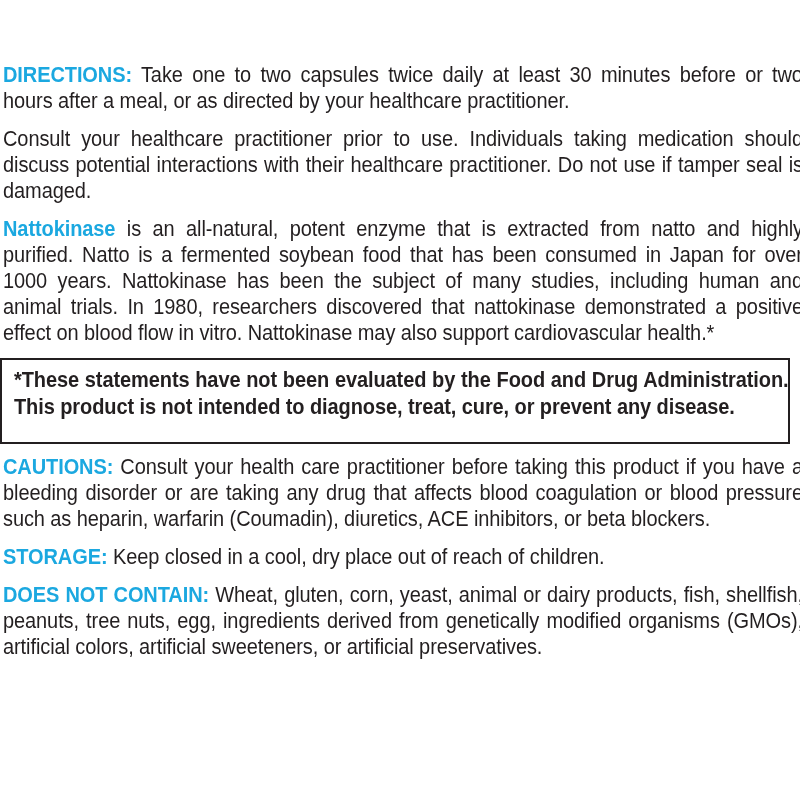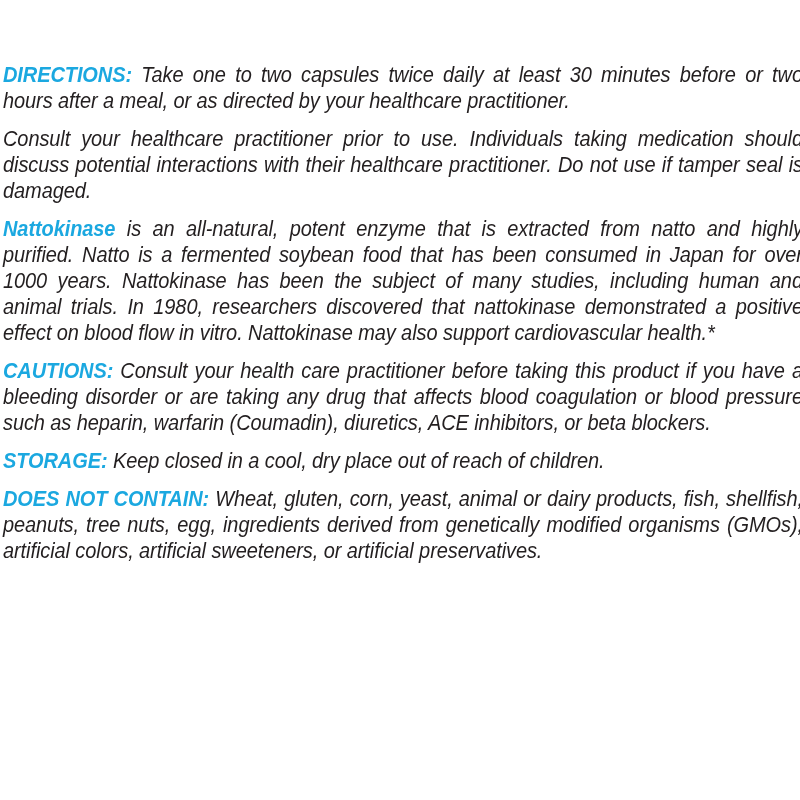--- a/index.html
+++ b/index.html
@@ -1,32 +1,35 @@
 <!DOCTYPE html>
 <html><head>
 <meta charset="utf-8">
 <style>
   html,body{margin:0;padding:0;background:#ffffff;}
   body{width:800px;height:800px;overflow:hidden;position:relative;font-family:"Liberation Sans",sans-serif;color:#231f20;}
-  .page{position:absolute;left:0;top:62px;width:635px;font-style:italic;}
+  .page{position:absolute;left:0;top:62px;width:635px;}
   .para{position:relative;width:880px;transform:scaleX(0.909);transform-origin:0 0;font-size:22px;line-height:26px;text-align:justify;margin:0 0 12px 3px;letter-spacing:-0.1px;}
   .lbl{color:#1ba8e0;font-weight:bold;}
   .box{position:relative;margin:2px 0 10px 0;border:2.5px solid #231f20;width:790px;box-sizing:border-box;height:86px;}
   .box .para{font-weight:bold;margin:6px 0 0 12px;width:852px;line-height:27px;}
   .last{text-align:left;}
 </style>
 </head>
 <body>
 
 <div class="page">
   <p class="para"><span class="lbl">DIRECTIONS:</span><span> Take one to two capsules twice daily at least 30 minutes before or two hours after a meal, or as directed by your healthcare practitioner.</span></p>
 
   <p class="para"><span>Consult your healthcare practitioner prior to use. Individuals taking medication should discuss potential interactions with their healthcare practitioner. Do not use if tamper seal is damaged.</span></p>
 
   <p class="para"><span class="lbl">Nattokinase</span><span> is an all-natural, potent enzyme that is extracted from natto and highly purified. Natto is a fermented soybean food that has been consumed in Japan for over 1000 years. Nattokinase has been the subject of many studies, including human and animal trials. In 1980, researchers discovered that nattokinase demonstrated a positive effect on blood flow in vitro. Nattokinase may also support cardiovascular health.*</span></p>
 
+  <div class="box">
+    <p class="para">*These statements have not been evaluated by the Food and Drug Administration. This product is not intended to diagnose, treat, cure, or prevent any disease.</p>
+  </div>
 
   <p class="para"><span class="lbl">CAUTIONS:</span><span> Consult your health care practitioner before taking this product if you have a bleeding disorder or are taking any drug that affects blood coagulation or blood pressure such as heparin, warfarin (Coumadin), diuretics, ACE inhibitors, or beta blockers.</span></p>
 
   <p class="para last"><span class="lbl">STORAGE:</span><span> Keep closed in a cool, dry place out of reach of children.</span></p>
 
   <p class="para"><span class="lbl">DOES NOT CONTAIN:</span><span> Wheat, gluten, corn, yeast, animal or dairy products, fish, shellfish, peanuts, tree nuts, egg, ingredients derived from genetically modified organisms (GMOs), artificial colors, artificial sweeteners, or artificial preservatives.</span></p>
 </div>
 
 </body></html>

